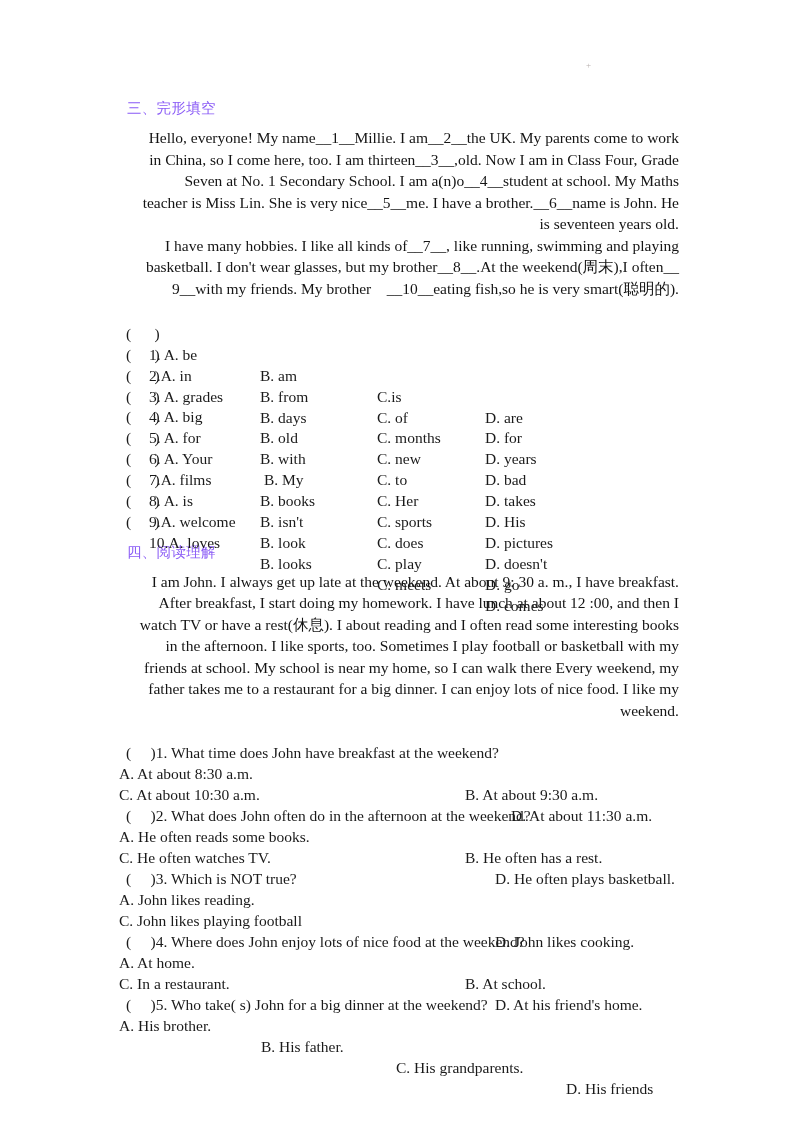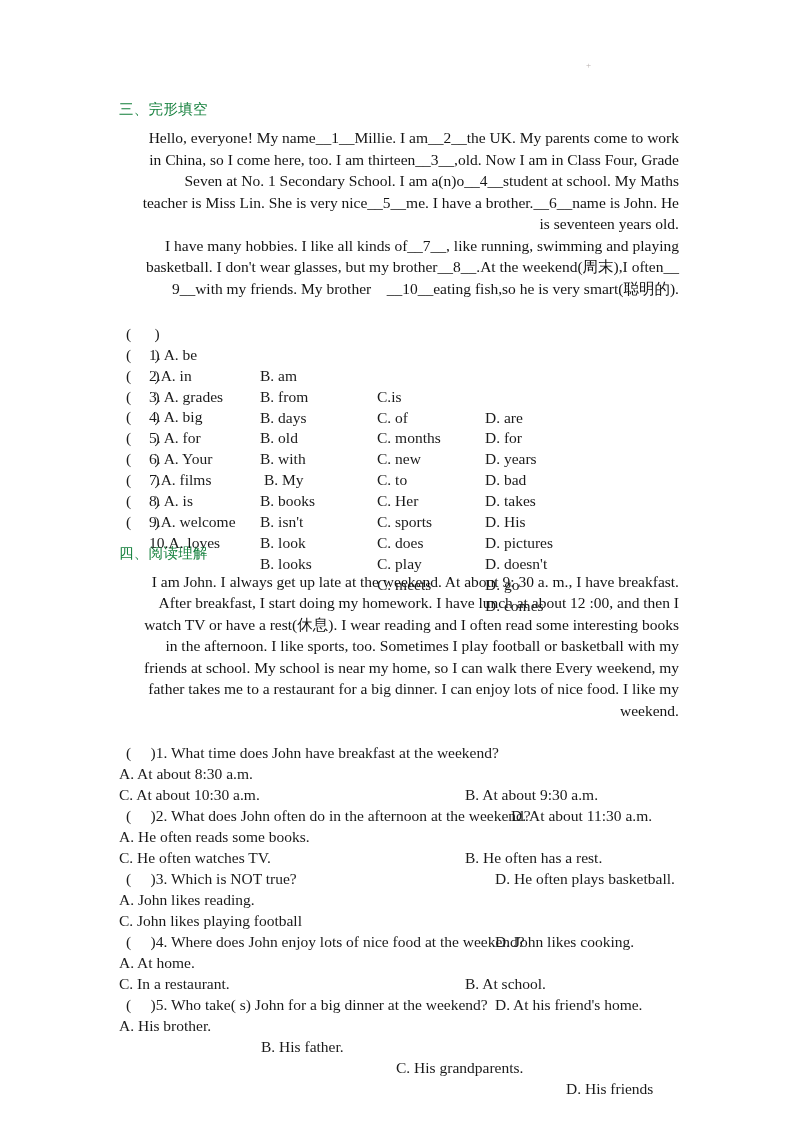--- a/index.html
+++ b/index.html
@@ -33,26 +33,26 @@
     line-height: 5px;
     font-family: "Liberation Serif", serif;
   }
   .content {
     position: absolute;
     left: 119px;
     top: 99px;
     width: 560px;
   }
   .sec-heading {
-    font-family: Liberation Serif, serif;
+    font-family: Liberation Mono, monospace;
     font-size: 14.5px;
     line-height: 21px;
     letter-spacing: 0.3px;
-    color: #15803d;
-    margin: 0 0 7px 0;
+    color: #8b5cf6;
+    margin: 0 0 7px 8px;
     font-weight: 400;
   }
   .para {
     font-size: 15.5px;
     line-height: 21.5px;
     margin: 0;
     text-align: right;
     color: #141414;
   }
   .para .ln { display: block; white-space: pre-wrap; }
@@ -188,21 +188,21 @@
       </li>
     </ul>
 
     <div class="gap-big"></div>
 
     <div class="sec-heading">四、阅读理解</div>
 
     <p class="para read-block">
       <span class="ln">I am John. I always get up late at the weekend. At about 9: 30 a. m., I have breakfast.</span>
       <span class="ln">After breakfast, I start doing my homework. I have lunch at about 12 :00, and then I</span>
-      <span class="ln">watch TV or have a rest(休息). I wear reading and I often read some interesting books</span>
+      <span class="ln">watch TV or have a rest(休息). I about reading and I often read some interesting books</span>
       <span class="ln">in the afternoon. I like sports, too. Sometimes I play football or basketball with my</span>
       <span class="ln">friends at school. My school is near my home, so I can walk there Every weekend, my</span>
       <span class="ln">father takes me to a restaurant for a big dinner. I can enjoy lots of nice food. I like my</span>
       <span class="ln">weekend.</span>
     </p>
 
     <ul class="q-list">
 
       <li class="q-row">
         <span class="q-stem">(     )1. What time does John have breakfast at the weekend?</span>

